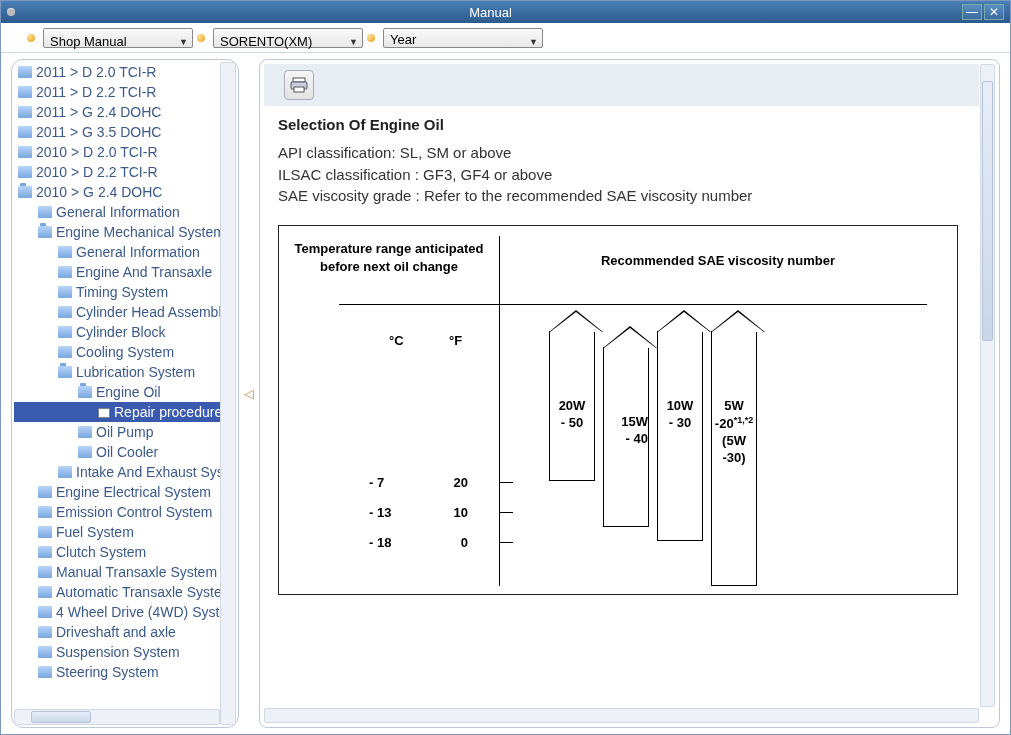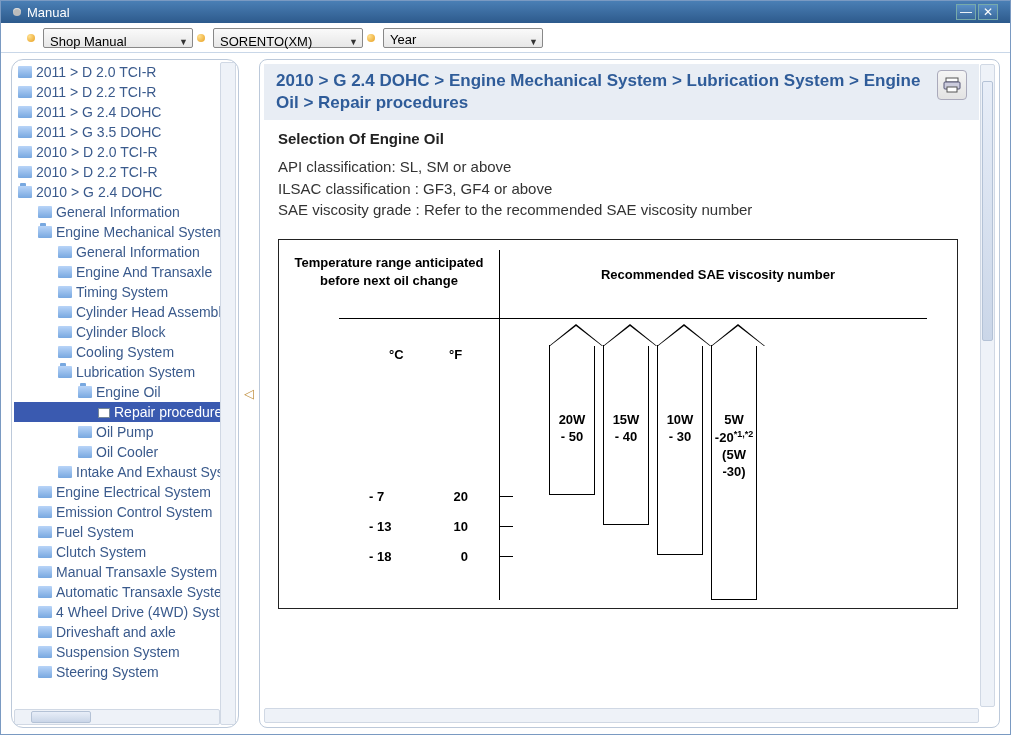--- a/index.html
+++ b/index.html
@@ -1,18 +1,18 @@
 <!DOCTYPE html>
 <html><head>
 <meta charset="utf-8">
 <style>
 * { box-sizing: border-box; margin: 0; padding: 0; }
 body { font-family: Arial, sans-serif; font-size: 13px; background: #fff; width: 1011px; height: 735px; overflow: hidden; border: 1px solid #7a9ac2; }
 
-.titlebar { height: 22px; background: linear-gradient(#4a7fb5, #2d5a8c); color: #fff; display: flex; align-items: center; padding: 0 12px; font-size: 13px; }
+.titlebar { height: 22px; background: linear-gradient(#4a7fb5, #2d5a8c); color: #fff; display: flex; align-items: center; padding: 0 6px; font-size: 13px; text-align: center; }
 .titlebar .tb-icon { width: 8px; height: 8px; border-radius: 50%; background: #bbb; margin-right: 6px; box-shadow: inset 0 1px 1px rgba(255,255,255,0.6); }
 .titlebar .title { flex: 1; }
 .titlebar .winbtn { width: 20px; height: 16px; border: 1px solid #7aa; margin-left: 2px; display: flex; align-items: center; justify-content: center; background: linear-gradient(#5a8fc5, #3a6a9c); color: #fff; font-size: 12px; cursor: pointer; }
 
 .toolbar { height: 30px; border-top: 1px solid #fff; border-bottom: 1px solid #c9d7e8; display: flex; align-items: center; padding: 0 26px; gap: 4px; }
 .bullet { width: 8px; height: 8px; border-radius: 50%; background: radial-gradient(circle at 30% 30%, #ffe090, #e8a020); margin-right: 4px; }
 .combo { height: 20px; display: flex; align-items: center; background: linear-gradient(#fafafa,#e7e7e7); border: 1px solid #888; border-radius: 2px; padding: 7px 4px 0 6px; font-size: 13px; cursor: pointer; }
 .combo .arrow { margin-left: auto; font-size: 9px; color: #333; }
 .combo.c1 { width: 150px; }
 .combo.c2 { width: 150px; }
@@ -135,21 +135,20 @@
       </div>
   </div>
 
   <div class="gutter">
       <div class="handle">◁</div>
     </div>
 
   <div class="main">
     <div class="content">
       <div class="bc">
-        <div class="bctext">2010 &gt; G 2.4 DOHC &gt; Engine Mechanical System &gt; Lubrication System &gt; Engine Oil &gt; Repair procedures</div>
         <div class="printbtn">
           <svg width="18" height="16" viewBox="0 0 18 16">
               <rect x="3" y="1" width="12" height="4" fill="#fff" stroke="#555"></rect>
               <rect x="1" y="5" width="16" height="7" rx="1" fill="#ccd" stroke="#557"></rect>
               <rect x="4" y="10" width="10" height="5" fill="#fff" stroke="#555"></rect>
             </svg>
         </div>
       </div>
       <div class="body">
         <div class="h">Selection Of Engine Oil</div>
@@ -173,21 +172,21 @@
           <div class="tick" style="top:278px">- 13</div>
           <div class="tickf" style="top:278px">10</div>
           <div class="tmark" style="top:286px"></div>
           <div class="tick" style="top:308px">- 18</div>
           <div class="tickf" style="top:308px">0</div>
           <div class="tmark" style="top:316px"></div>
 
           <div class="grade" style="left:270px; top:105px; height:150px;">
             <div class="lbl"><div style="height:60px"></div><span>20W</span><br><span>- 50</span></div>
           </div>
-          <div class="grade" style="left:324px; top:105px; height:180px;">
+          <div class="grade" style="left:324px; top:121px; height:180px;text-align:right;">
             <div class="lbl"><div style="height:60px"></div><span>15W</span><br><span>- 40</span></div>
           </div>
           <div class="grade" style="left:378px; top:105px; height:210px;">
             <div class="lbl"><div style="height:60px"></div><span>10W</span><br><span>- 30</span></div>
           </div>
           <div class="grade" style="left:432px; top:105px; height:255px;">
             <div class="lbl"><div style="height:60px"></div><span>5W</span><br><span>-20</span><span class="small-sup">*1,*2</span><br><span>(5W -30)</span></div>
           </div>
         </div>
       </div>

